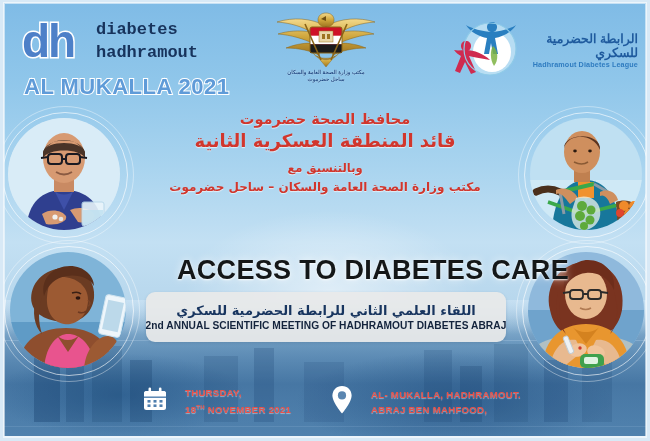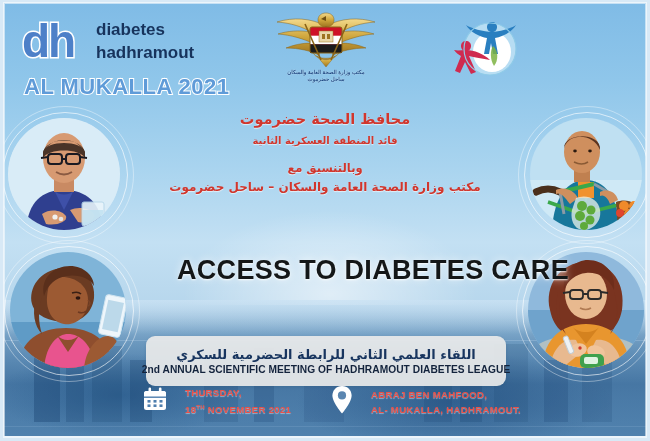--- a/index.html
+++ b/index.html
@@ -49,21 +49,21 @@
 
   #dhlogo{position:absolute;left:18px;top:8px;width:230px;height:88px;}
   #dhmark{
     position:absolute;left:4px;top:6px;
     font-size:46px;font-weight:700;letter-spacing:-2px;line-height:54px;
     color:#4d80c8;
     -webkit-text-stroke:3px #ffffff;
     paint-order:stroke fill;
   }
   #dhwords{position:absolute;left:78px;top:10px;color:#17335c;font-weight:700;font-size:17px;line-height:23px;}
-  #dhwords div{white-space:nowrap;}
+  #dhwords div{white-space:nowrap;font-family:Liberation Mono, monospace;}
   #dhcity{
     position:absolute;left:6px;top:66px;
     font-size:22px;font-weight:700;letter-spacing:.5px;color:#5f9bd8;
     -webkit-text-stroke:2px #ffffff;paint-order:stroke fill;white-space:nowrap;
   }
 
   
   #yemen{position:absolute;left:262px;top:10px;width:128px;height:82px;text-align:center;}
   #yemen .emblem{position:relative;width:110px;height:58px;margin:0 auto;}
   #yemen .cap{
@@ -80,36 +80,36 @@
 
   
   #patron{
     position:absolute;left:150px;top:108px;width:350px;z-index:14;
     text-align:center;color:#d1362d;direction:rtl;
     font-family:"DejaVu Sans","Liberation Sans",sans-serif;
     text-shadow:0 1px 1px rgba(255,255,255,.65);
   }
   #patron .l1{font-size:14.5px;line-height:21px;font-weight:700;}
   #patron .l2{font-size:14.5px;line-height:22px;font-weight:700;}
-  #patron .l3{font-size:10px;line-height:22px;font-weight:700;}
+  #patron .l3{font-size:18px;line-height:22px;font-weight:700;}
   #patron .l4{font-size:11.5px;line-height:20px;margin-top:6px;font-weight:700;}
   #patron .l5{font-size:12px;line-height:19px;font-weight:700;}
 
   
   #maintitle{
     position:absolute;left:0;top:255px;width:650px;z-index:20;text-align:center;
     font-size:27px;font-weight:700;letter-spacing:.3px;color:#141718;
     text-shadow:0 1px 2px rgba(255,255,255,.85),0 0 8px rgba(255,255,255,.7);
     padding-left:48px;
   }
   #subband{
     position:absolute;left:146px;top:292px;width:360px;height:50px;z-index:20;
     background:rgba(232,233,233,.93);border-radius:9px;
     box-shadow:0 1px 3px rgba(40,70,100,.18);
-    display:flex;flex-direction:column;align-items:center;justify-content:center;margin-top:44px;
+    display:flex;flex-direction:column;align-items:center;justify-content:center;
   }
   #subar{
     color:#18355f;font-size:13px;font-weight:700;direction:rtl;line-height:17px;
     font-family:"DejaVu Sans","Liberation Sans",sans-serif;
   }
   #suben{color:#13233c;font-size:10.2px;font-weight:700;letter-spacing:.05px;line-height:14px;white-space:nowrap;}
 
   
   #inforow{position:absolute;left:0;top:383px;width:650px;height:46px;z-index:22;}
   .infoitem{position:absolute;display:flex;align-items:center;gap:17px;}
@@ -213,35 +213,39 @@
           <path d="M40 6 C43 6 45 8 45 11 C45 14 43 16 40 16 C37 16 35 14 35 11 C35 8 37 6 40 6 Z" fill="#2a7fc0"></path>
           <path d="M40 16 C48 16 60 12 64 9 C60 16 50 21 43 22 L46 38 L41 38 L39 27 L37 38 L32 38 L35 22 C28 21 18 16 14 9 C18 12 32 16 40 16 Z" fill="#2a7fc0"></path>
 
           <path d="M14 25 C17 25 19 27 19 30 C19 33 17 35 14 35 C11 35 9 33 9 30 C9 27 11 25 14 25 Z" fill="#cf2b50"></path>
           <path d="M14 34 C22 34 32 38 38 44 C31 43 22 41 17 40 L24 56 L19 58 L13 46 L8 57 L3 55 L9 40 C7 39 4 37 2 34 C6 35 10 34 14 34 Z" fill="#cf2b50"></path>
 
           <path d="M41 30 C46 34 47 44 42 50 C38 44 38 34 41 30 Z" fill="#7cb342" opacity=".85"></path>
           <circle cx="38" cy="33" r="26" fill="none" stroke="#8fcbe8" stroke-width="1.2"></circle>
         </svg>
       </div>
+      <div class="txt">
+        <div class="ar">الرابطة الحضرمية للسكري</div>
+        <div class="en">Hadhramout Diabetes League</div>
+      </div>
     </div>
   </div>
 
   <div id="patron">
     <div class="l2">محافظ الصحة حضرموت</div>
     <div class="l3">قائد المنطقة العسكرية الثانية</div>
     <div class="l4">وبالتنسيق مع</div>
     <div class="l5">مكتب وزارة الصحة العامة والسكان – ساحل حضرموت</div>
   </div>
 
   <div id="maintitle">ACCESS TO DIABETES CARE</div>
 
   <div id="subband">
     <div id="subar">اللقاء العلمي الثاني للرابطة الحضرمية للسكري</div>
-    <div id="suben">2nd ANNUAL SCIENTIFIC MEETING OF HADHRAMOUT DIABETES LEAGUE</div>
+    <div id="suben">2nd ANNUAL SCIENTIFIC MEETING OF HADHRAMOUT DIABETES ABRAJ</div>
   </div>
 
   <div id="inforow">
 
     <div class="infoitem" id="dateitem">
       <span>
         <svg viewBox="0 0 26 26" width="26" height="26">
           <rect x="2" y="5" width="22" height="19" rx="2.5" fill="#ffffff"></rect>
           <rect x="2" y="5" width="22" height="5.5" rx="2.5" fill="#ffffff"></rect>
           <rect x="2" y="10.5" width="22" height="1.4" fill="#4f7fae"></rect>
@@ -264,22 +268,22 @@
     </div>
 
     <div class="infoitem" id="venueitem">
       <span>
         <svg viewBox="0 0 24 30" width="24" height="30">
           <path d="M12 1 C6.5 1 2.4 5.2 2.4 10.6 C2.4 17.4 12 28.6 12 28.6 C12 28.6 21.6 17.4 21.6 10.6 C21.6 5.2 17.5 1 12 1 Z" fill="#ffffff"></path>
           <circle cx="12" cy="10.4" r="4.1" fill="#5b86b0"></circle>
         </svg>
       </span>
       <span class="infotxt">
+        <div>AL- MUKALLA, HADHRAMOUT.</div>
         <div>ABRAJ BEN MAHFOOD,</div>
-        <div>AL- MUKALLA, HADHRAMOUT.</div>
       </span>
     </div>
   </div>
 
   <div class="ring" style="left:2px;top:112px;width:124px;height:124px;"></div>
   <div class="ring r2" style="left:-4px;top:106px;width:136px;height:136px;"></div>
   <div class="photo" id="p1">
     <svg class="scene" viewBox="0 0 112 112" preserveAspectRatio="xMidYMid slice">
       <rect width="112" height="112" fill="#cfe6f4"></rect>
       <circle cx="56" cy="56" r="56" fill="#d9ecf7"></circle>

